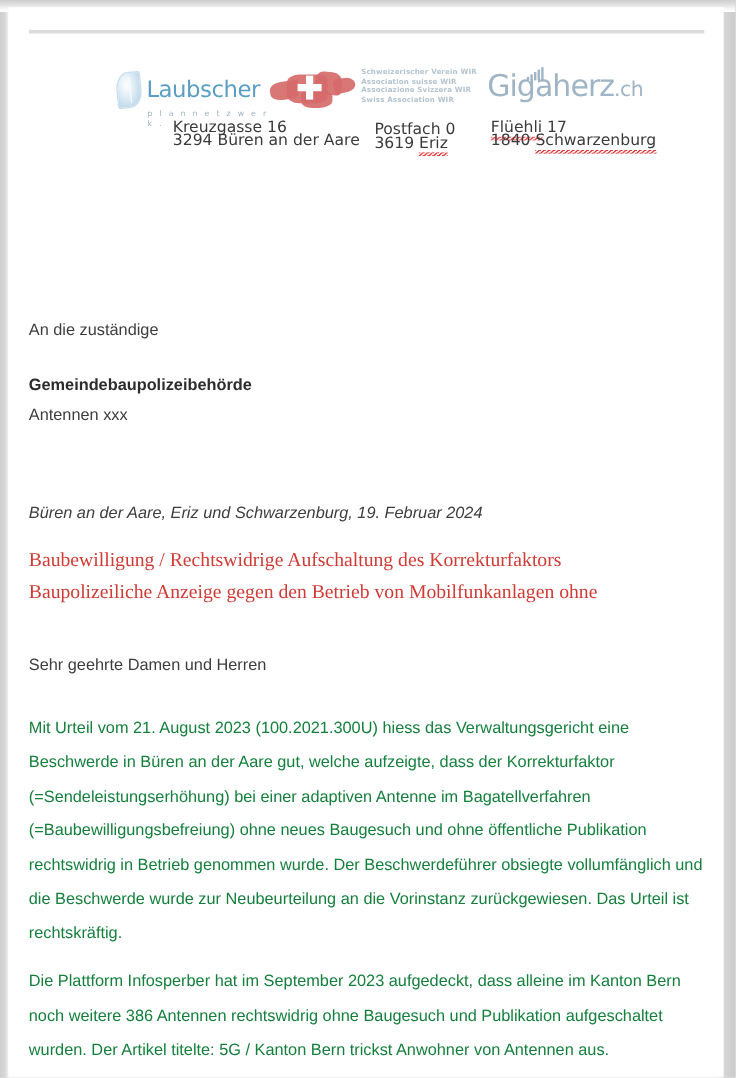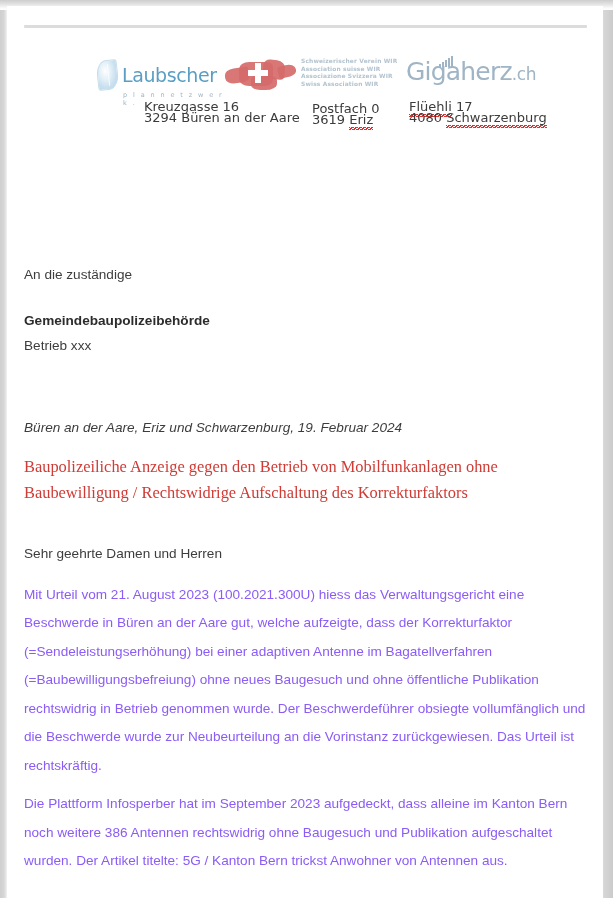--- a/index.html
+++ b/index.html
@@ -215,23 +215,23 @@
     font-family: "Liberation Serif", serif;
     font-size: 16.4px;
     color: #cf3b35;
     line-height: 25.5px;
     margin: 0;
   }
 
   .para {
     font-family: "Liberation Sans", sans-serif;
     font-size: 13.6px;
-    color: #8b5cf6;
+    color: #15803d;
     line-height: 28.5px;
-    margin: 0 0 10px 0;
+    margin: 12px 0 10px 0;
     max-width: 562px;
   }
 </style>
 </head>
 <body>
 
 <div class="page-shell">
   <div class="page-top-shade"></div>
 
   <div class="page">
@@ -283,40 +283,40 @@
         <div>3294 Büren an der Aare</div>
       </div>
 
       <div class="addr addr-wir">
         <div>Postfach 0</div>
         <div><span>3619 </span><span class="sp">Eriz</span></div>
       </div>
 
       <div class="addr addr-giga">
         <div><span class="sp">Flüehli</span><span> 17</span></div>
-        <div><span>4080 </span><span class="sp">Schwarzenburg</span></div>
+        <div><span>1840 </span><span class="sp">Schwarzenburg</span></div>
       </div>
 
     </div>
 
     <div class="body-col">
 
       <p class="p">An die zuständige</p>
       <div class="gap-20"></div>
       <p class="p bold">Gemeindebaupolizeibehörde</p>
-      <p class="p">Betrieb xxx</p>
+      <p class="p">Antennen xxx</p>
 
       <div class="gap-56"></div>
 
       <p class="p italic">Büren an der Aare, Eriz und Schwarzenburg, 19. Februar 2024</p>
 
       <div class="gap-14"></div>
 
+      <p class="headline">Baubewilligung / Rechtswidrige Aufschaltung des Korrekturfaktors</p>
       <p class="headline">Baupolizeiliche Anzeige gegen den Betrieb von Mobilfunkanlagen ohne</p>
-      <p class="headline">Baubewilligung / Rechtswidrige Aufschaltung des Korrekturfaktors</p>
 
       <div class="gap-36"></div>
 
       <p class="p">Sehr geehrte Damen und Herren</p>
 
       <div class="gap-14"></div>
 
       <p class="para">Mit Urteil vom 21. August 2023 (100.2021.300U) hiess das Verwaltungsgericht eine Beschwerde in Büren an der Aare gut, welche aufzeigte, dass der Korrekturfaktor (=Sendeleistungserhöhung) bei einer adaptiven Antenne im Bagatellverfahren (=Baubewilligungsbefreiung) ohne neues Baugesuch und ohne öffentliche Publikation rechtswidrig in Betrieb genommen wurde. Der Beschwerdeführer obsiegte vollumfänglich und die Beschwerde wurde zur Neubeurteilung an die Vorinstanz zurückgewiesen. Das Urteil ist rechtskräftig.</p>
       <p class="para">Die Plattform Infosperber hat im September 2023 aufgedeckt, dass alleine im Kanton Bern noch weitere 386 Antennen rechtswidrig ohne Baugesuch und Publikation aufgeschaltet wurden. Der Artikel titelte: 5G / Kanton Bern trickst Anwohner von Antennen aus.</p>
 

